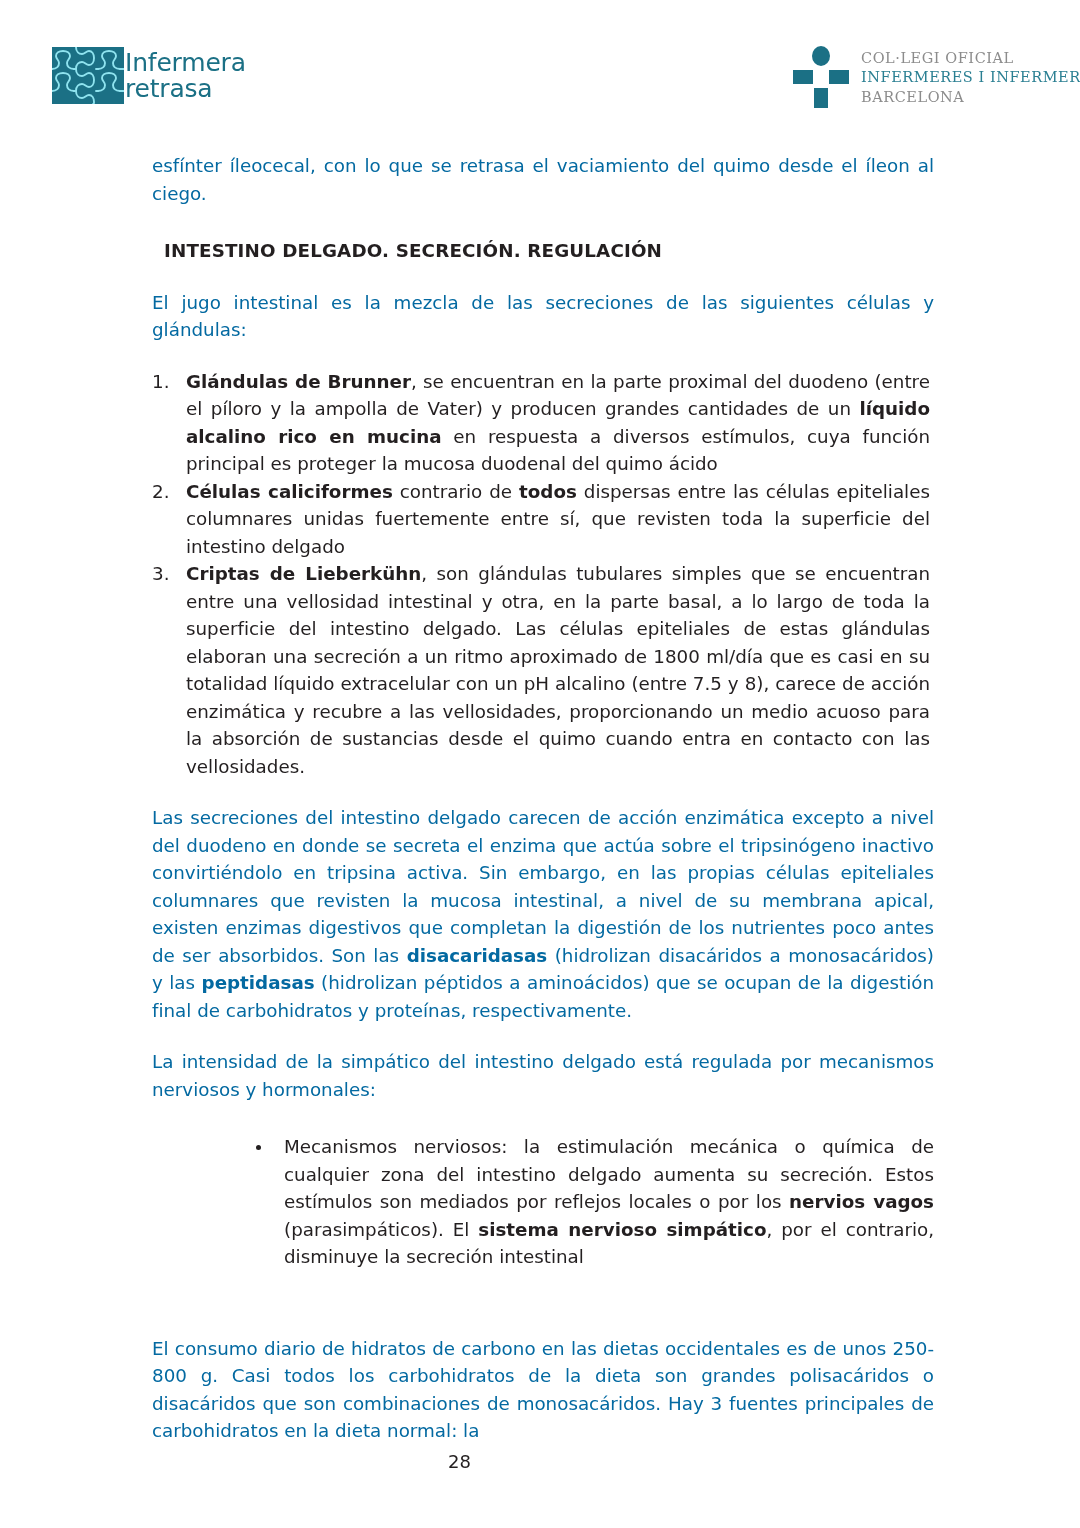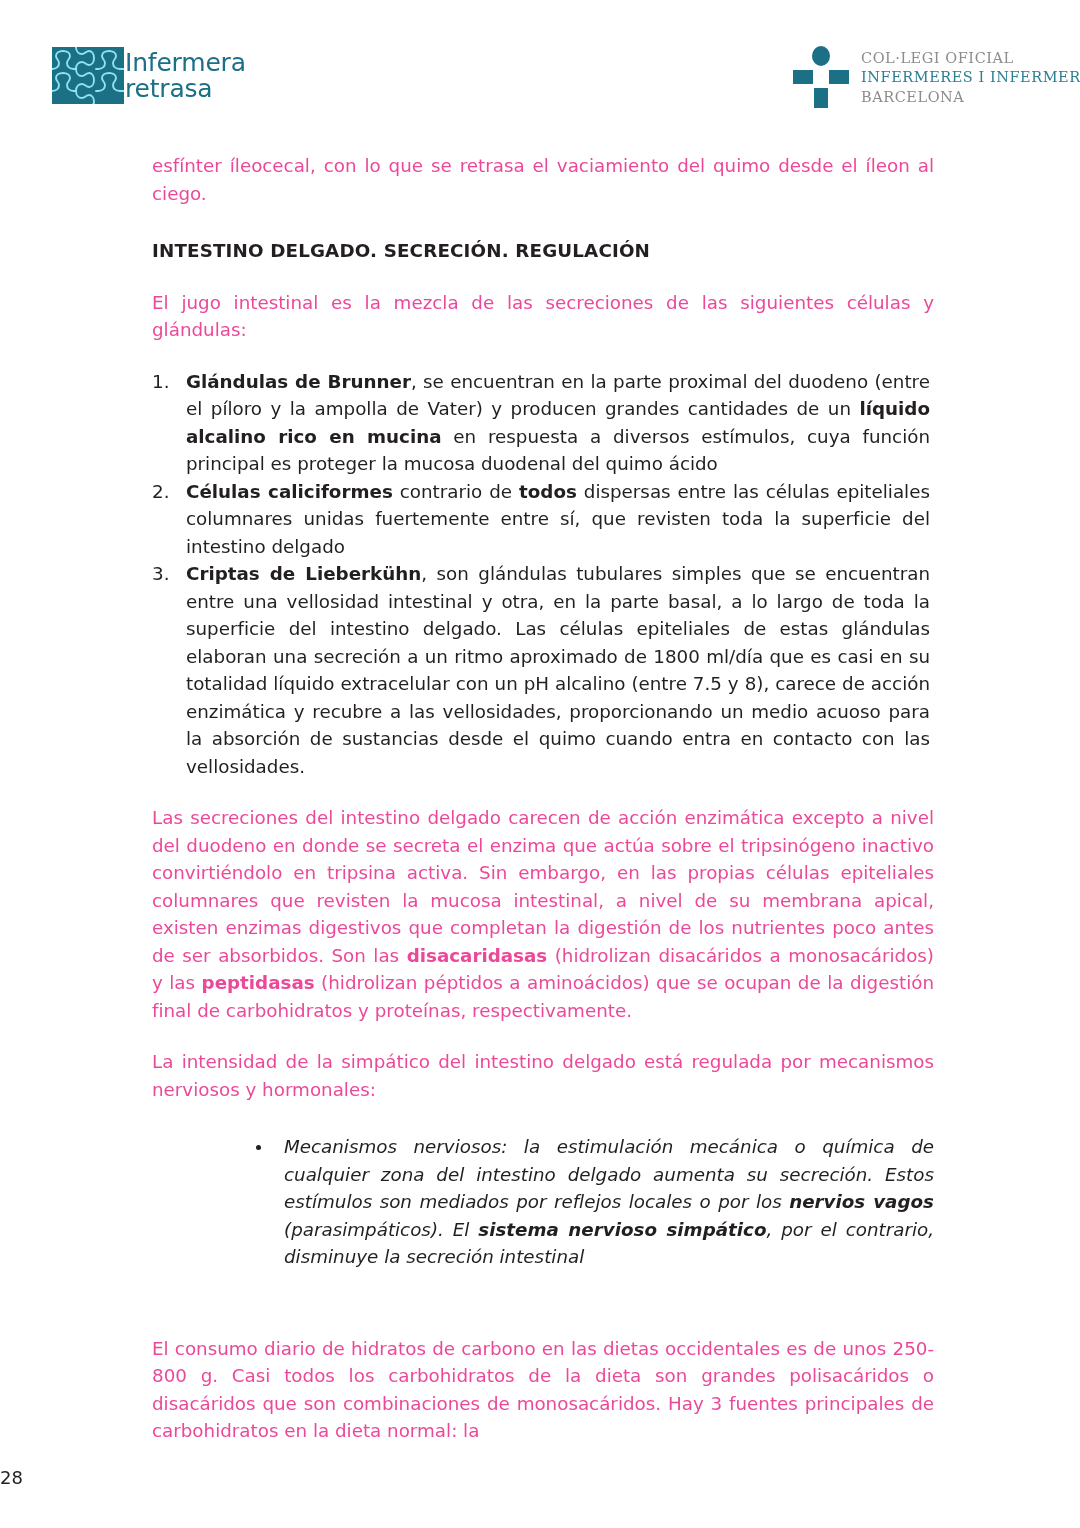--- a/index.html
+++ b/index.html
@@ -94,32 +94,32 @@
     position: absolute;
     left: 152px;
     top: 152px;
     width: 782px;
   }
 
   .para {
     font-size: 18.3px;
     line-height: 27.5px;
     text-align: justify;
-    color: #ec4899;
+    color: #0369a1;
     margin: 0 0 24px 0;
     -webkit-hyphens: none;
     hyphens: none;
   }
 
   .section-heading {
     font-size: 18.3px;
     line-height: 27.5px;
     font-weight: bold;
     color: #231f20;
-    margin: 0 0 24px 0;
+    margin: 0 0 24px 12px;
     letter-spacing: 0.15px;
   }
   .spacer-sm { height: 6px; }
   .spacer-lg { height: 40px; }
 
   
   ol.num-list {
     margin: 0 4px 24px 0;
     padding: 0;
     list-style: none;
@@ -153,43 +153,42 @@
     list-style: none;
   }
   ul.bullet-list > li {
     position: relative;
     padding-left: 36px;
     margin-bottom: 18px;
     font-size: 18.3px;
     line-height: 27.5px;
     text-align: justify;
     color: #231f20;
-    font-style: italic;
   }
   ul.bullet-list > li:last-child { margin-bottom: 0; }
   ul.bullet-list > li::before {
     content: "";
     position: absolute;
     left: 8px;
     top: 12px;
     width: 5px;
     height: 5px;
     border-radius: 50%;
     background: #231f20;
   }
 
   b, strong { font-weight: bold; }
 
   
   .page-footer {
     position: absolute;
     left: 0;
-    bottom: 40px;
+    bottom: 56px;
     width: 919px;
-    text-align: left;
+    text-align: center;
   }
   .page-number {
     font-size: 18px;
     color: #231f20;
     font-family: "DejaVu Sans", sans-serif;
   }
 </style>
 </head>
 <body>
 

